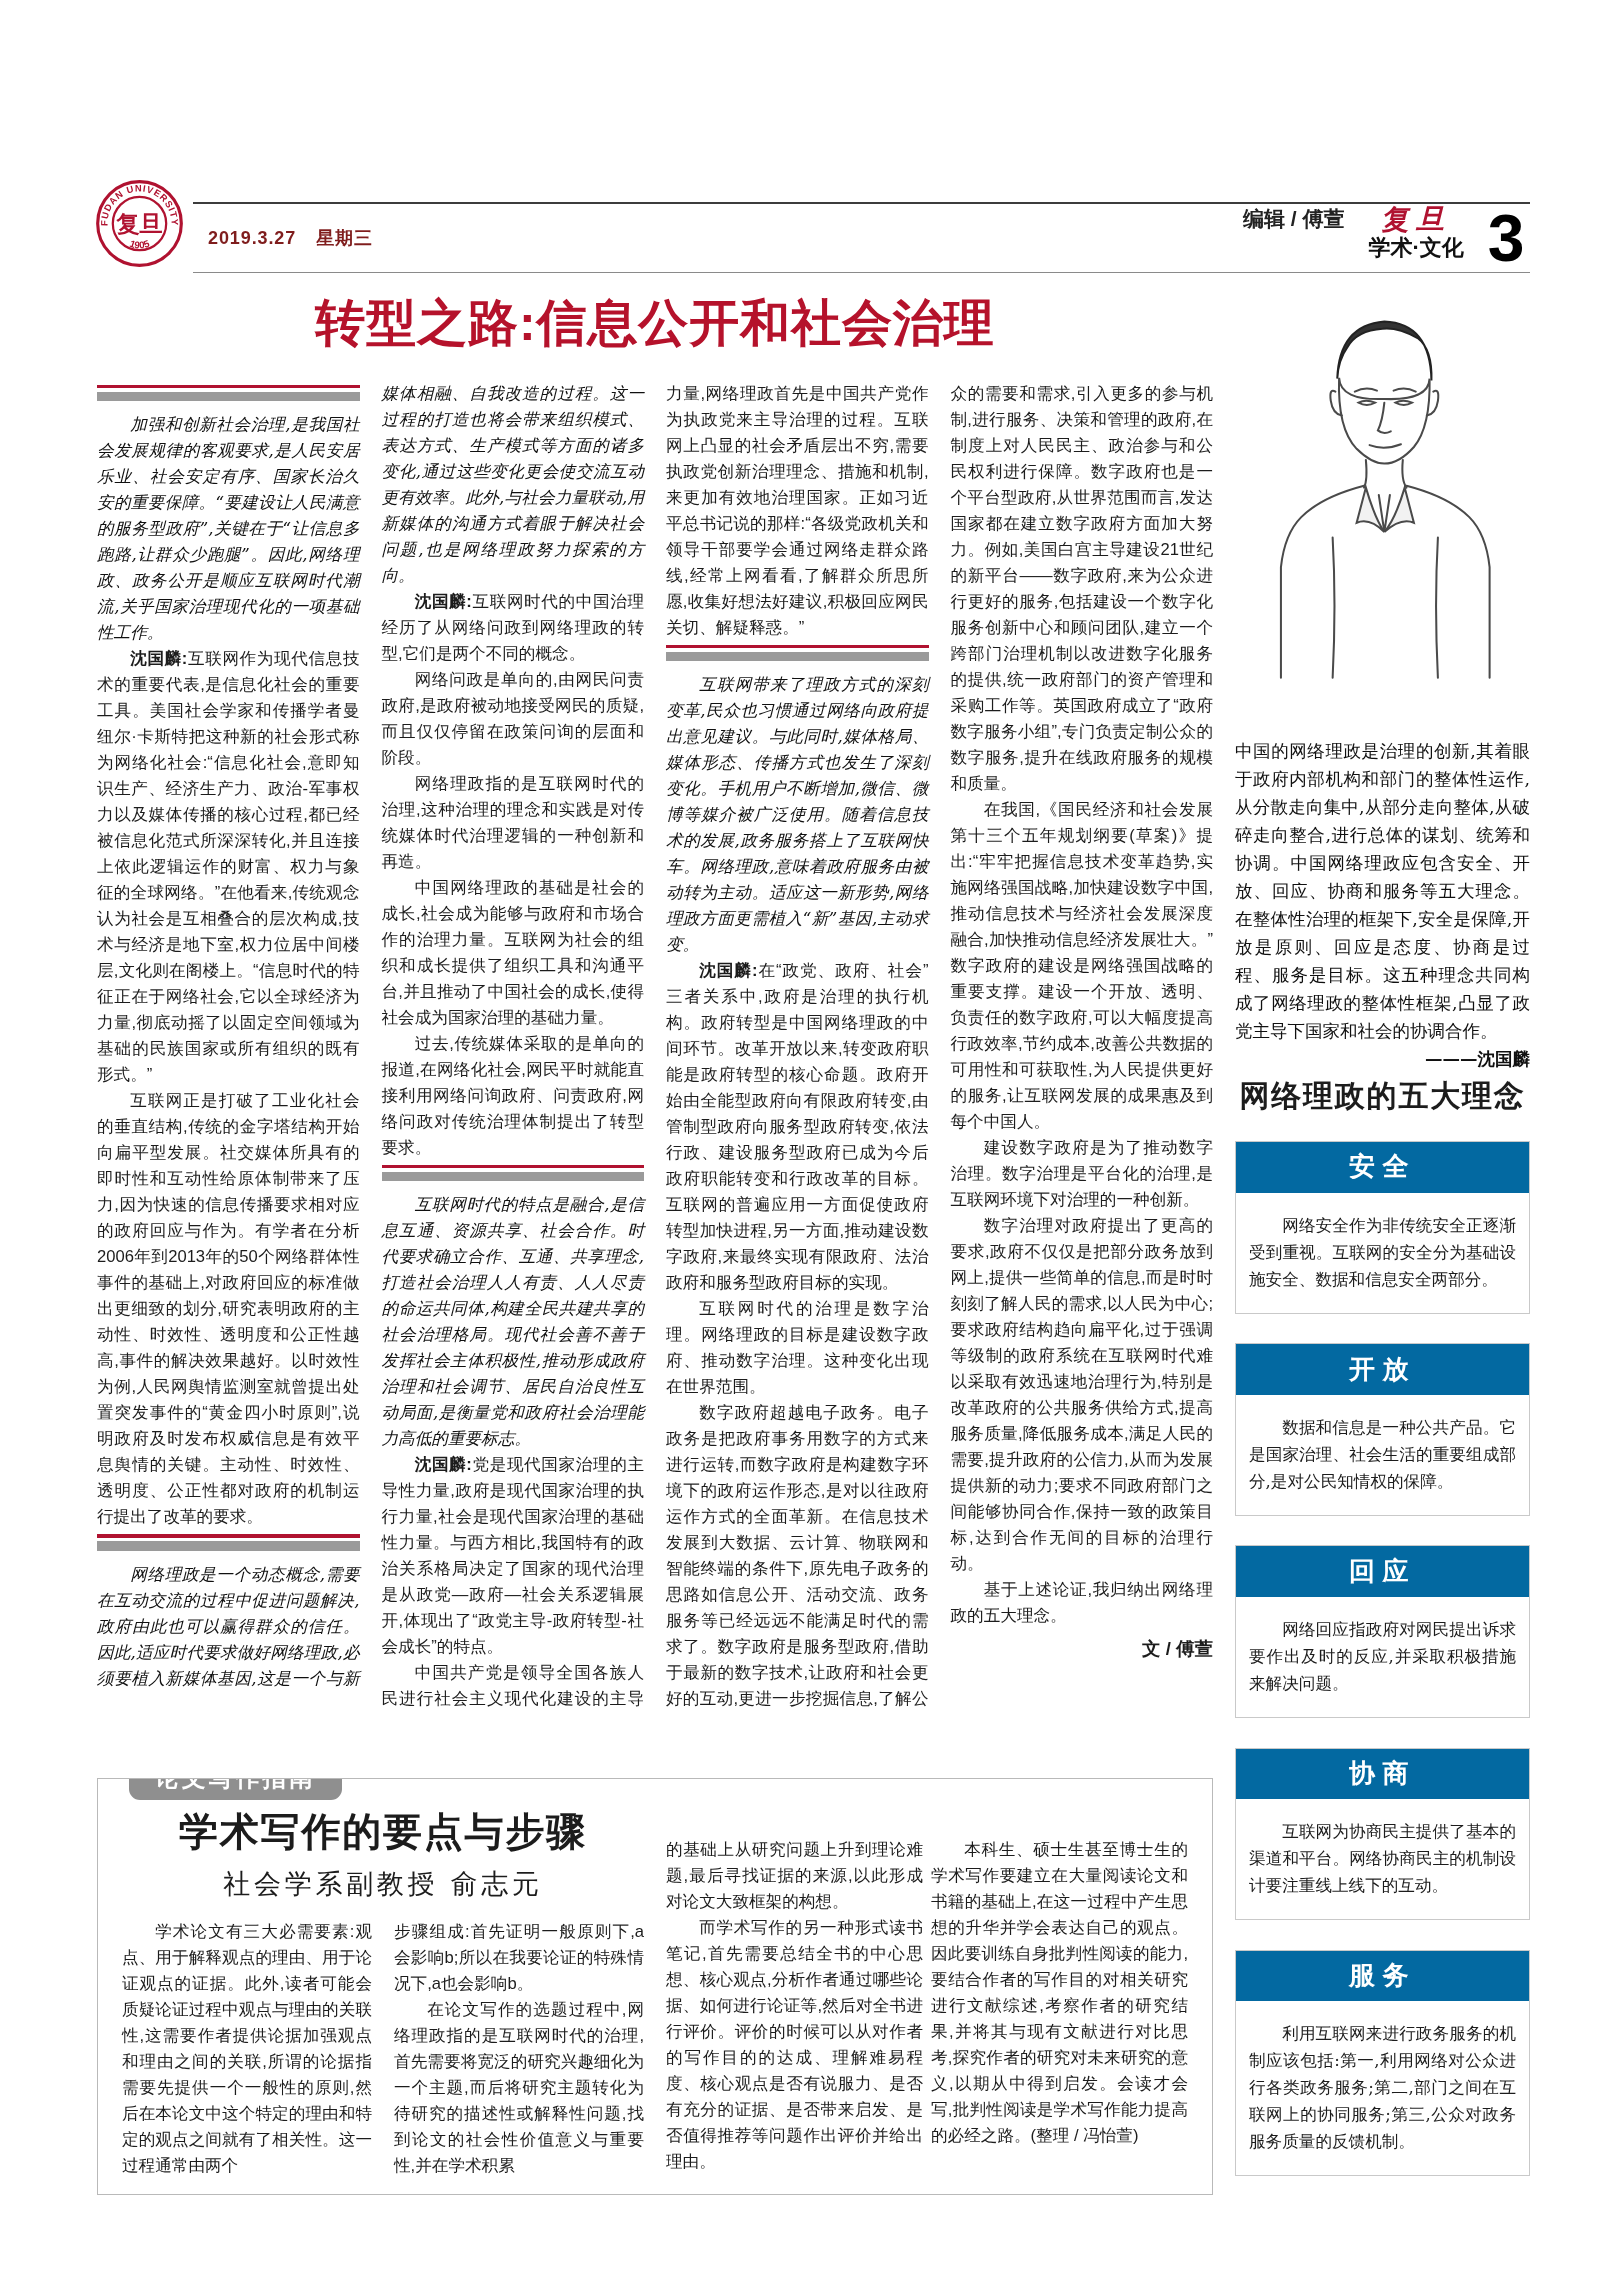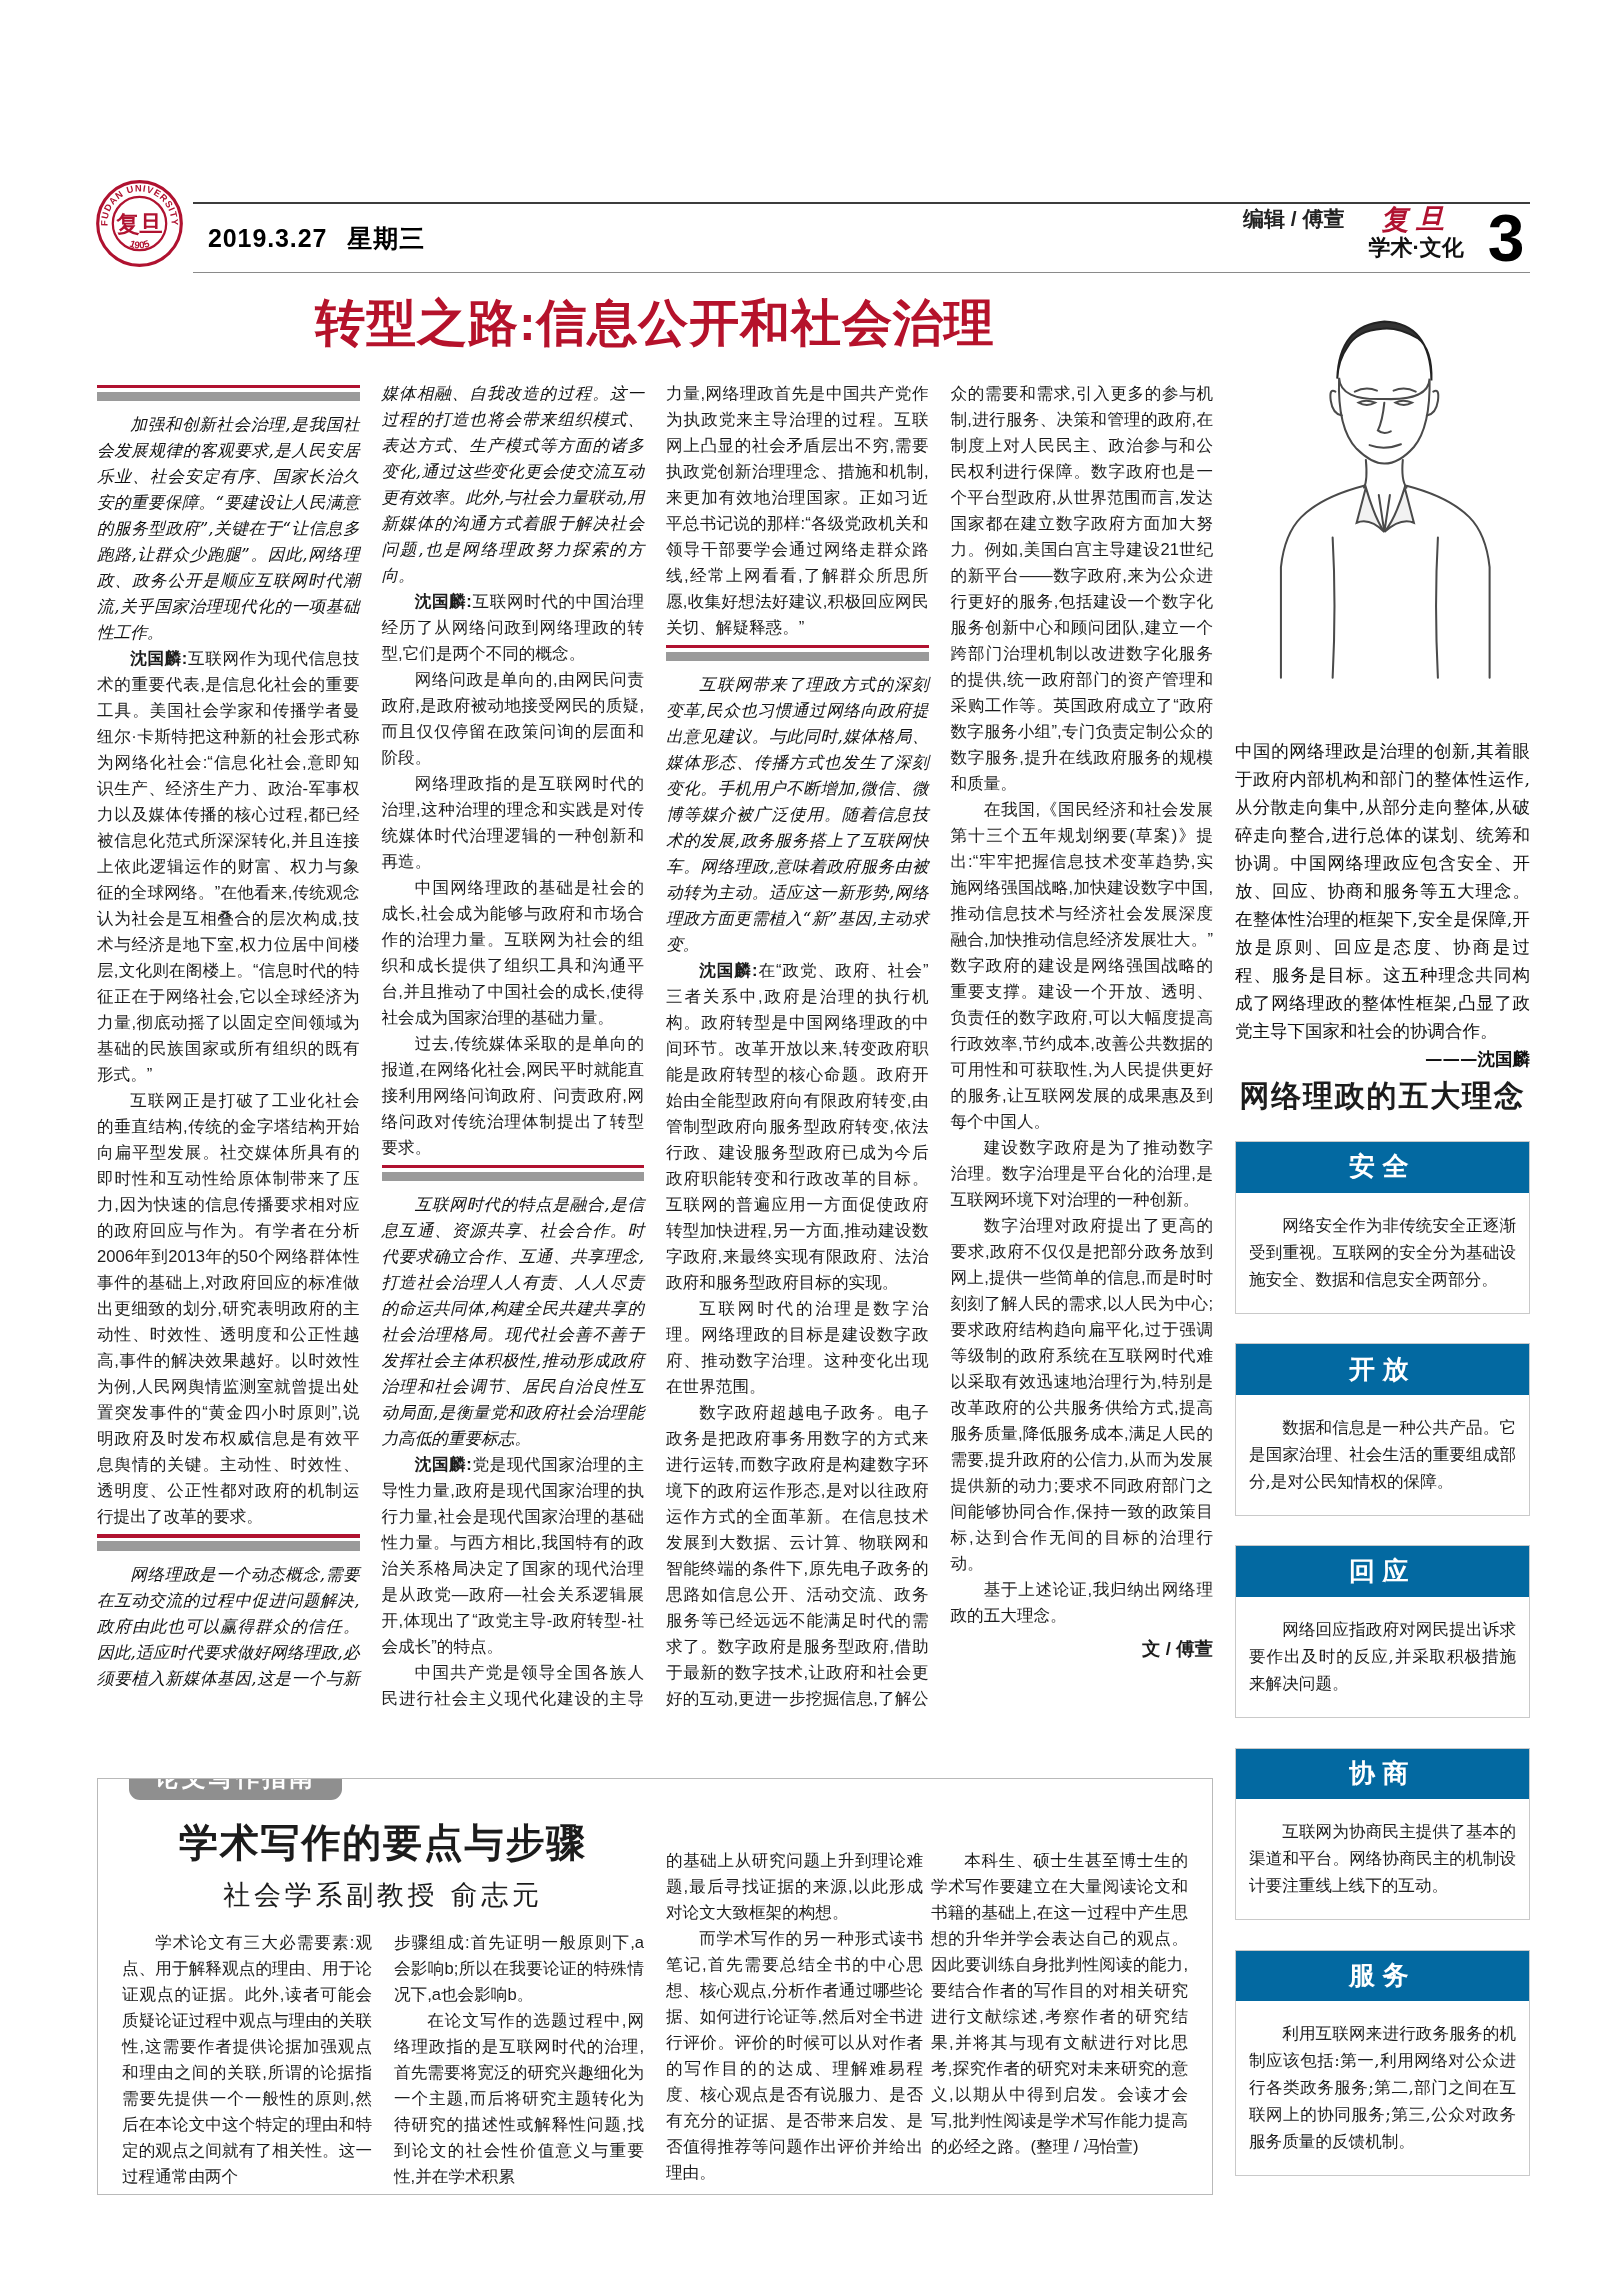--- a/index.html
+++ b/index.html
@@ -13,21 +13,21 @@
     box-sizing:border-box;
     padding:183px 88px 0 97px;
   }
   
   .header{position:relative;height:94px;}
   .logo{position:absolute;left:-1.8px;top:-3.7px;width:89px;height:89px;}
   .rule-top{position:absolute;left:96px;right:0;top:18.5px;height:2.8px;background:#3c3c3c;}
   .rule-bottom{position:absolute;left:96px;right:0;bottom:3.7px;height:1.8px;background:#8a8a8a;}
   .header-content{position:absolute;left:111px;right:5.5px;top:24px;bottom:7.4px;
     display:flex;align-items:center;justify-content:space-between;}
-  .date-line{font-size:25px;font-weight:bold;letter-spacing:0.9px;color:#000000;}
+  .date-line{font-size:18px;font-weight:bold;letter-spacing:0.9px;color:#7f1d1d;}
   .date-line .weekday{margin-left:20px;}
   .header-right{display:flex;align-items:flex-start;gap:24px;}
   .editor{font-size:21px;font-weight:bold;color:#222;}
   .masthead{display:flex;flex-direction:column;align-items:center;line-height:1.1;}
   .masthead .fudan{font-family:"DejaVu Serif",serif;font-style:italic;font-weight:bold;
     font-size:28px;color:#b01230;letter-spacing:7.4px;}
   .masthead .section{font-size:22px;font-weight:bold;color:#111;}
   .page-number{font-size:66px;font-weight:bold;color:#000;line-height:1;}
   
   .content-row{display:flex;margin-top:13px;}
@@ -45,21 +45,21 @@
   .article-columns p{margin:0;text-indent:2em;}
   .article-columns p.question{
     font-family:"DejaVu Serif",serif;font-style:italic;color:#101010;
   }
   .article-columns .lead{font-weight:bold;font-style:normal;}
   .qa-sep{break-inside:avoid;padding:3.7px 0 11px;}
   .sep-red{height:3.7px;background:#b01230;}
   .sep-gray{height:9.2px;background:#9a9a9a;margin-top:3.7px;}
   .byline{text-indent:0 !important;text-align:right;font-weight:bold;font-size:18.5px;margin-top:7.4px !important;}
   
-  .bottom-box{position:relative;border:1.8px solid #b9b9b9;margin-top:48px;padding:37px 24px 20px;box-sizing:border-box;height:417px;overflow:hidden;}
+  .bottom-box{position:relative;border:1.8px solid #b9b9b9;margin-top:48px;padding:26px 24px 20px;box-sizing:border-box;height:417px;overflow:hidden;}
   .guide-tag{position:absolute;top:-24px;left:31px;background:#8f8f8f;color:#fff;
     font-size:24px;font-weight:bold;padding:6.5px 26px;border-radius:11px;letter-spacing:2.8px;}
   .bottom-inner{display:flex;gap:22px;}
   .bottom-left{width:50%;}
   .bottom-title{font-size:39px;font-weight:bold;text-align:center;margin:0 0 7.4px;letter-spacing:1.8px;}
   .bottom-author{font-family:"DejaVu Serif",serif;font-size:27px;text-align:center;margin:0 0 16.6px;letter-spacing:3.7px;}
   .bottom-left-cols{display:flex;gap:22px;}
   .bcol{flex:1;font-size:16.6px;line-height:26px;text-align:justify;}
   .bcol p{margin:0;text-indent:2em;}
   .bcol p.no-indent{text-indent:0;}

